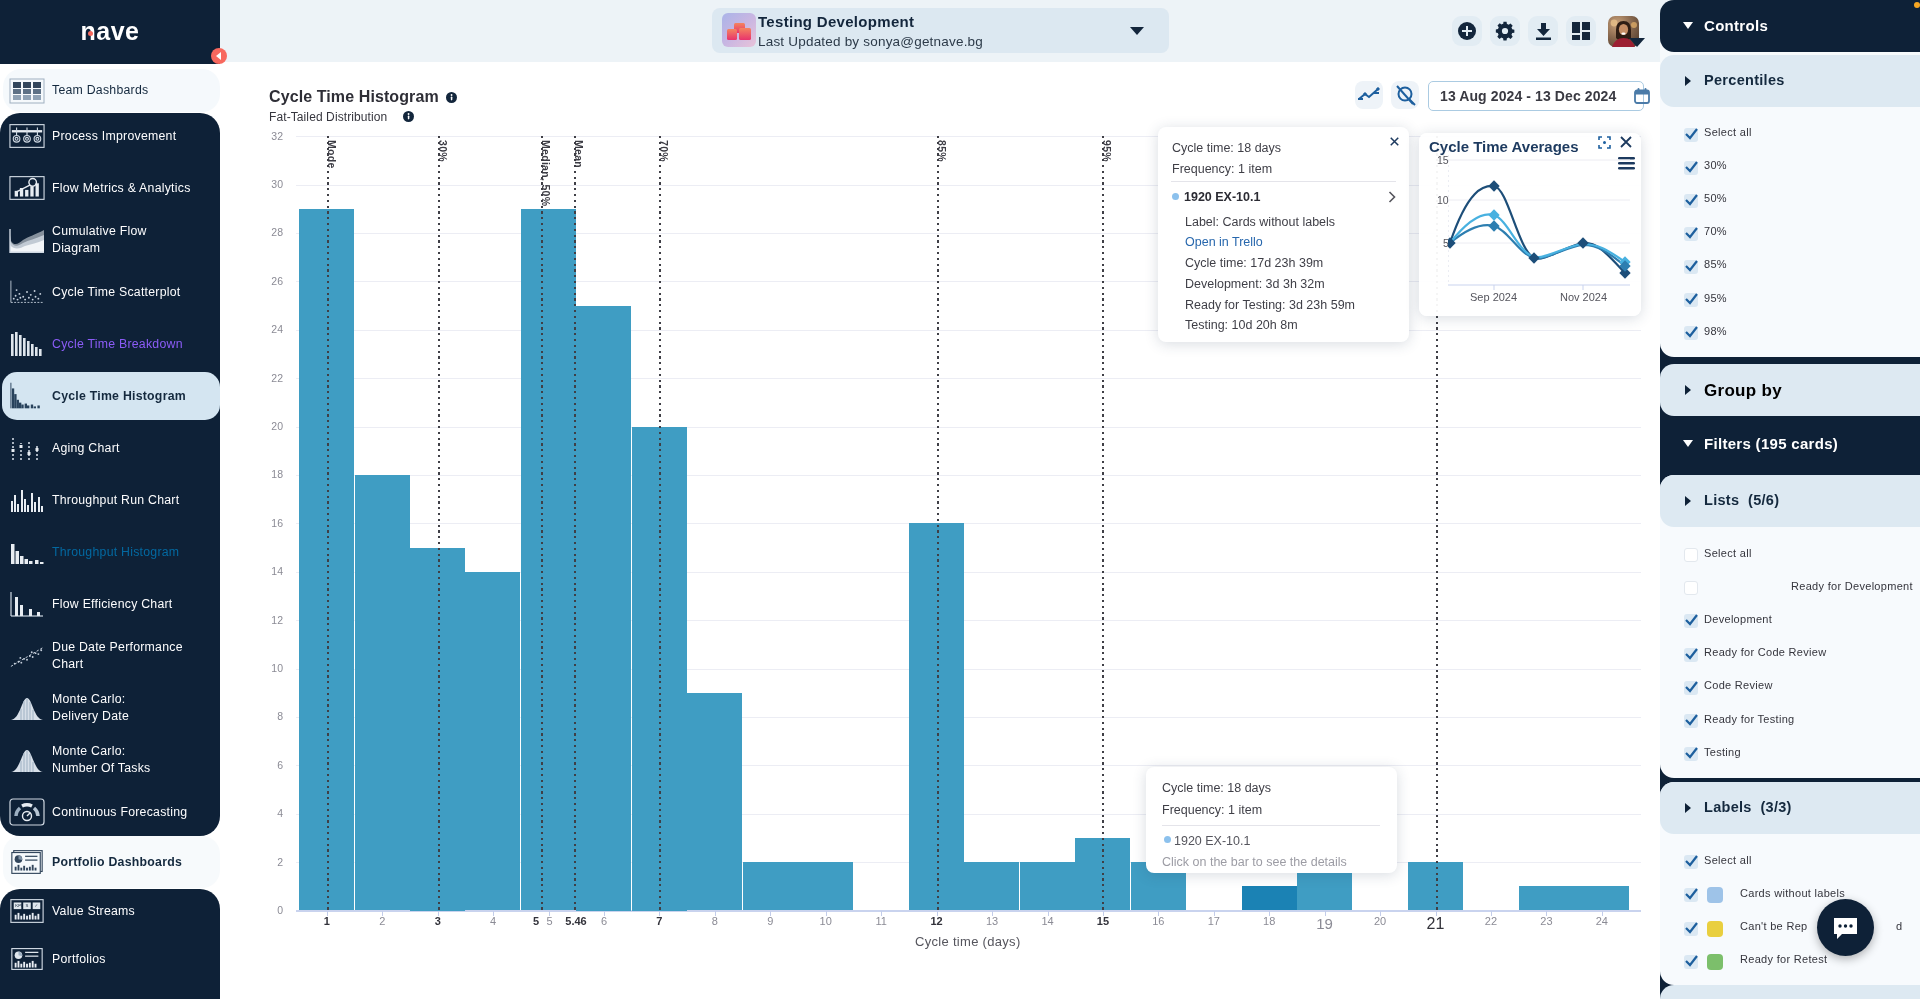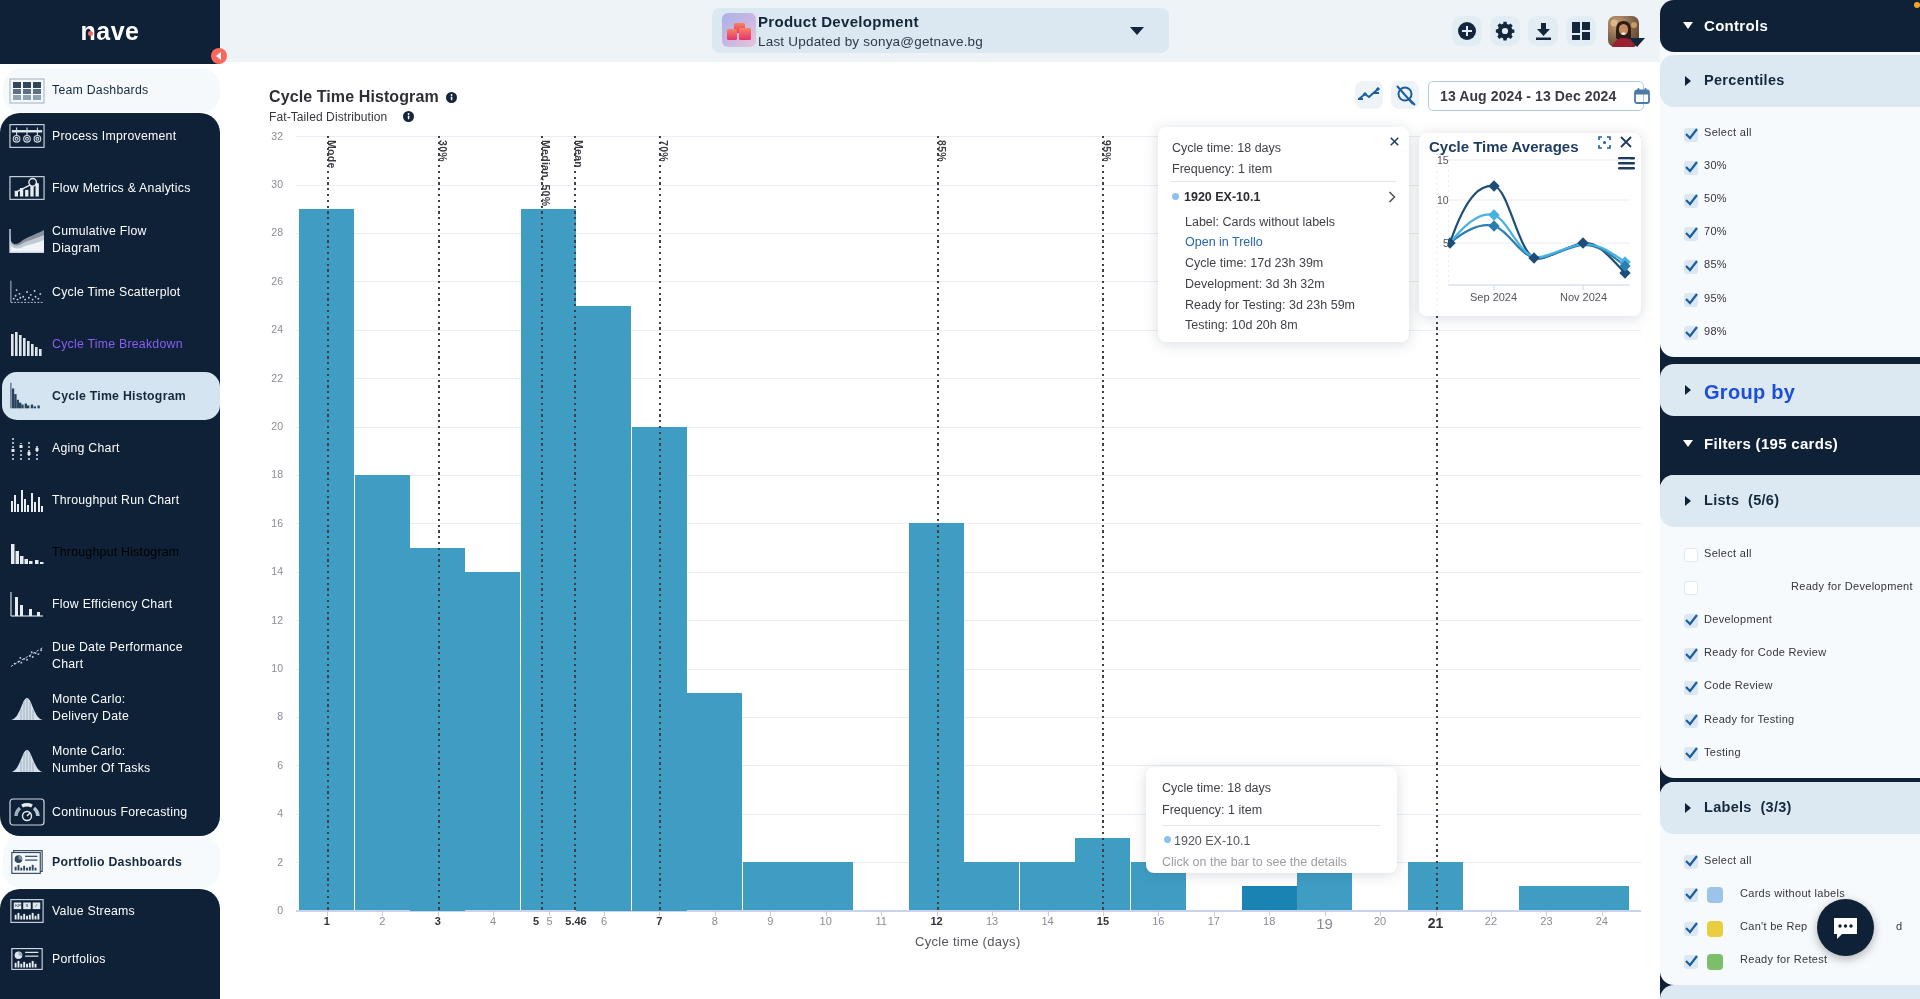--- a/index.html
+++ b/index.html
@@ -30,21 +30,21 @@
       <linearGradient id="pb" x1="0" y1="0" x2="0" y2="1">
         <stop offset="0" stop-color="#f4845f"></stop>
         <stop offset="1" stop-color="#e8336d"></stop>
       </linearGradient>
     </defs>
     <rect width="34" height="34" rx="6" fill="url(#pg)"></rect>
     <rect x="12" y="10" width="11" height="10" rx="1.5" fill="url(#pb)"></rect>
     <rect x="5" y="16" width="10" height="11" rx="1.5" fill="url(#pb)"></rect>
     <rect x="17" y="15" width="12" height="12" rx="1.5" fill="url(#pb)"></rect>
   </svg>
-<div class="abs" style="left:758px;top:13px;font-size:15px;font-weight:bold;color:#13263c;letter-spacing:.3px">Product Development</div>
+<div class="abs" style="left:758px;top:13px;font-size:15px;font-weight:bold;color:#13263c;letter-spacing:.3px">Testing Development</div>
 <div class="abs" style="left:758px;top:34px;font-size:13.5px;color:#2c3a49;letter-spacing:.2px">Last Updated by sonya@getnave.bg</div>
 <div class="abs" style="left:1130px;top:27px;width:0;height:0;border-top:8px solid #13263c;border-left:7px solid transparent;border-right:7px solid transparent"></div>
 <div class="abs" style="left:1452px;top:16px;width:30px;height:30px;background:#e2ecf3;border-radius:9px"></div>
 <svg class="abs" style="left:1456px;top:20px" width="22" height="22" viewBox="0 0 22 22">
     <circle cx="11" cy="11" r="9" fill="#13263c"></circle>
     <rect x="10" y="6" width="2" height="10" fill="#e2ecf3"></rect>
     <rect x="6" y="10" width="10" height="2" fill="#e2ecf3"></rect>
   </svg>
 <div class="abs" style="left:1490px;top:16px;width:30px;height:30px;background:#e2ecf3;border-radius:9px"></div>
 <svg class="abs" style="left:1494px;top:20px" width="22" height="22" viewBox="0 0 24 24">
@@ -185,21 +185,21 @@
 <div style="position:absolute;left:856.2px;top:915px;width:50px;text-align:center;font-size:11px;color:#8b8b95">11</div>
 <div style="position:absolute;left:911.6px;top:915px;width:50px;text-align:center;font-size:11px;font-weight:bold;color:#33333b">12</div>
 <div style="position:absolute;left:967.0px;top:915px;width:50px;text-align:center;font-size:11px;color:#8b8b95">13</div>
 <div style="position:absolute;left:1022.5px;top:915px;width:50px;text-align:center;font-size:11px;color:#8b8b95">14</div>
 <div style="position:absolute;left:1077.9px;top:915px;width:50px;text-align:center;font-size:11px;font-weight:bold;color:#33333b">15</div>
 <div style="position:absolute;left:1133.3px;top:915px;width:50px;text-align:center;font-size:11px;color:#8b8b95">16</div>
 <div style="position:absolute;left:1188.8px;top:915px;width:50px;text-align:center;font-size:11px;color:#8b8b95">17</div>
 <div style="position:absolute;left:1244.2px;top:915px;width:50px;text-align:center;font-size:11px;color:#8b8b95">18</div>
 <div style="position:absolute;left:1299.6px;top:915px;width:50px;text-align:center;font-size:15px;color:#8b8b95">19</div>
 <div style="position:absolute;left:1355.1px;top:915px;width:50px;text-align:center;font-size:11px;color:#8b8b95">20</div>
-<div style="position:absolute;left:1410.5px;top:915px;width:50px;text-align:center;font-size:14px;font-weight:bold;color:#33333b">21</div>
+<div style="position:absolute;left:1410.5px;top:915px;width:50px;text-align:center;font-size:16px;font-weight:normal;color:#33333b">21</div>
 <div style="position:absolute;left:1465.9px;top:915px;width:50px;text-align:center;font-size:11px;color:#8b8b95">22</div>
 <div style="position:absolute;left:1521.4px;top:915px;width:50px;text-align:center;font-size:11px;color:#8b8b95">23</div>
 <div style="position:absolute;left:1576.8px;top:915px;width:50px;text-align:center;font-size:11px;color:#8b8b95">24</div>
 <div style="position:absolute;left:528px;top:915px;width:16px;text-align:center;font-size:11px;font-weight:bold;color:#33333b">5</div>
 <div style="position:absolute;left:558px;top:915px;width:36px;text-align:center;font-size:11px;font-weight:bold;color:#33333b">5.46</div>
 <div class="abs" style="left:240px;top:440px;width:16px;height:170px">
     <div style="transform:rotate(-90deg) translate(-85px,0);transform-origin:8px 85px;width:230px;font-size:13px;color:#55555d;letter-spacing:.25px;white-space:nowrap">Frequency (Number of work items)</div>
   </div>
 <div class="abs" style="left:915px;top:934px;font-size:13px;color:#55555d;letter-spacing:.3px">Cycle time (days)</div>
 <div style="position:absolute;left:299.1px;top:208.7px;width:55.0px;height:701.8px;background:#3f9dc3"></div>
@@ -495,21 +495,21 @@
           <rect x="18" y="18" width="2" height="7"></rect>
           <rect x="22" y="6" width="2" height="19"></rect>
           <rect x="25" y="15" width="2" height="10"></rect>
           <rect x="29" y="10" width="2" height="15"></rect>
           <rect x="32" y="19" width="2" height="6"></rect>
         </g>
       </svg>
     </div>
     <div class="mtx" style="">Throughput Run Chart</div>
   </div>
-<div class="mrow" style="top:526px;z-index:36;color:#000000">
+<div class="mrow" style="top:526px;z-index:36;color:#0369a1">
     <div class="mic">
       <svg width="36" height="26" viewBox="0 0 36 26">
         <g fill="#e8edf2">
           <rect x="2" y="5" width="3.5" height="20"></rect>
           <rect x="6.5" y="12" width="3.5" height="13"></rect>
           <rect x="11" y="17" width="3.5" height="8"></rect>
           <rect x="15.5" y="20" width="3.5" height="5"></rect>
           <rect x="20" y="22" width="3.5" height="3"></rect>
           <rect x="26" y="21" width="3.5" height="4"></rect>
           <rect x="31" y="23" width="3.5" height="2"></rect>
@@ -729,21 +729,21 @@
 <div class="ck ckon" style="left:1684px;top:326.1px;z-index:35">
     <svg class="ckm" viewBox="0 0 17 17">
       <path d="M3 9 L7 13 L14 4" stroke="#1d5f9e" stroke-width="2.2" fill="none"></path>
     </svg>
   </div>
 <div class="rlabel" style="left:1704px;top:324.6px;z-index:35">98%</div>
 <div class="abs" style="left:1660px;top:364px;width:260px;height:52px;background:#dde9f2;border-radius:14px 0 0 14px;z-index:33"></div>
 <svg class="abs" style="left:1684px;top:384px;z-index:34" width="8" height="12" viewBox="0 0 8 12">
     <path d="M1 1 L7 6 L1 11 Z" fill="#0e2137"></path>
   </svg>
-<div class="abs" style="left:1704px;top:381px;font-size:20px;font-weight:bold;color:#1d4ed8;letter-spacing:.3px;z-index:34">Group by</div>
+<div class="abs" style="left:1704px;top:381px;font-size:17px;font-weight:bold;color:#000000;letter-spacing:.3px;z-index:34">Group by</div>
 <div class="abs" style="left:1683px;top:440px;width:0;height:0;border-top:7px solid #fff;border-left:5.5px solid transparent;border-right:5.5px solid transparent;z-index:33"></div>
 <div class="abs" style="left:1704px;top:435px;font-size:15px;font-weight:bold;color:#fff;letter-spacing:.3px;z-index:33">Filters (195 cards)</div>
 <div class="abs" style="left:1660px;top:475px;width:260px;height:303px;background:#f7fafd;border-radius:14px 0 0 14px;z-index:32"></div>
 <div class="abs" style="left:1660px;top:475px;width:260px;height:52px;background:#dde9f2;border-radius:14px 0 0 14px;z-index:33"></div>
 <svg class="abs" style="left:1684px;top:495px;z-index:34" width="8" height="12" viewBox="0 0 8 12">
     <path d="M1 1 L7 6 L1 11 Z" fill="#0e2137"></path>
   </svg>
 <div class="abs" style="left:1704px;top:492px;font-size:14.5px;font-weight:bold;color:#14293e;letter-spacing:.3px;z-index:34">Lists&nbsp; (5/6)</div>
 <div class="ck ckoff" style="left:1684px;top:548.0px;z-index:35"></div>
 <div class="rlabel" style="left:1704px;top:546.5px;z-index:35">Select all</div>

